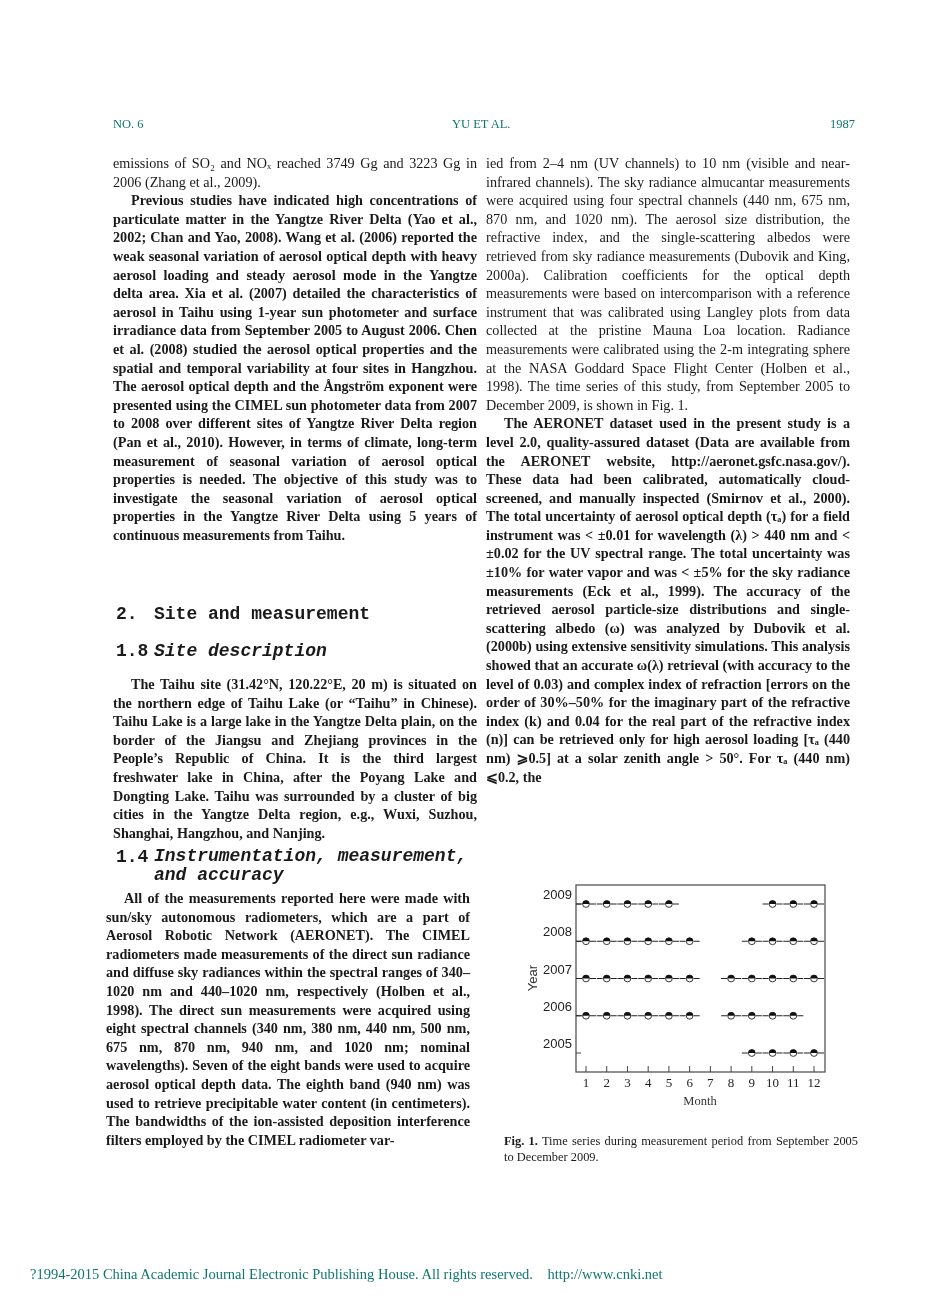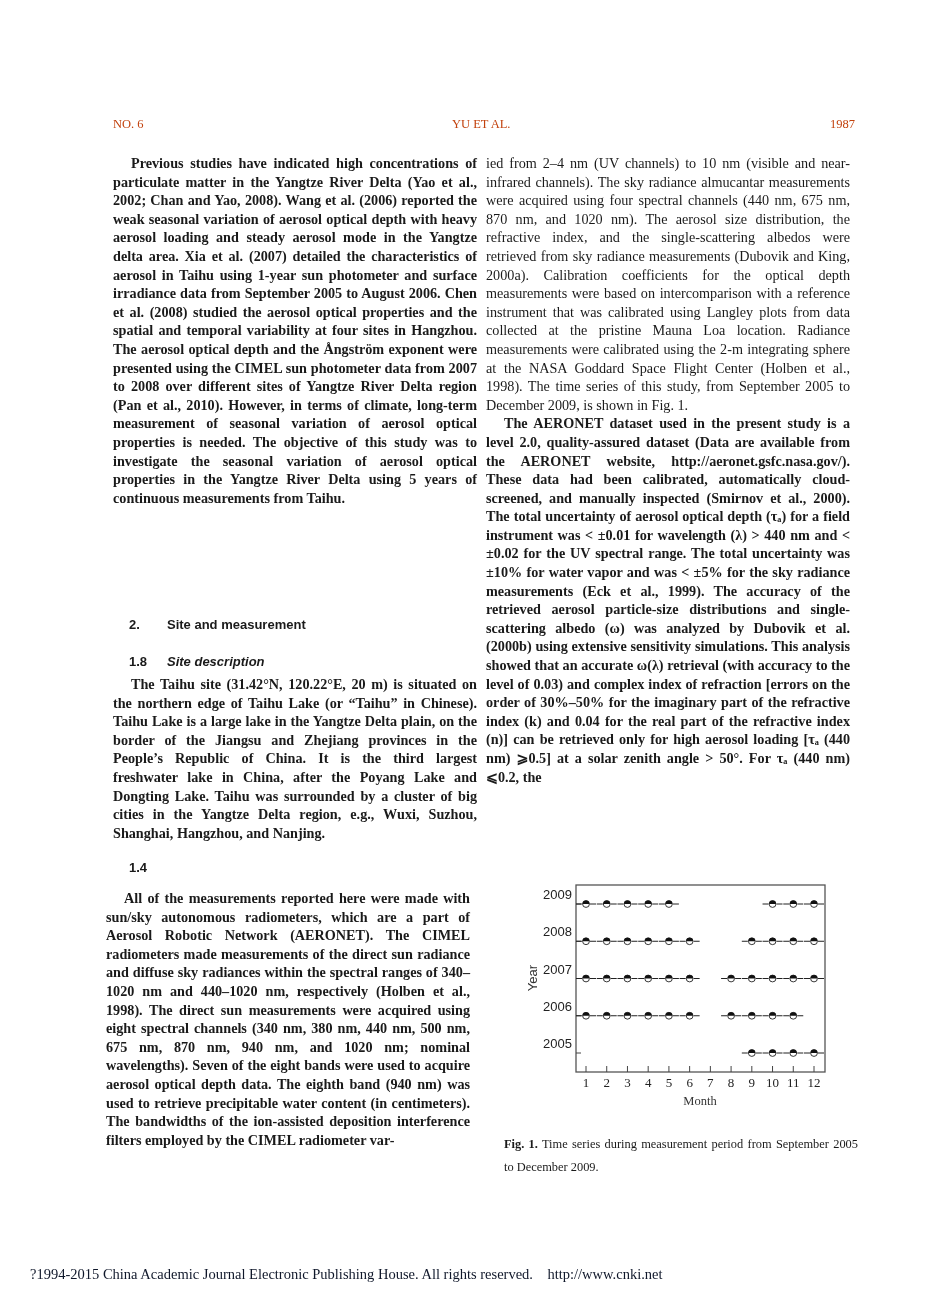--- a/index.html
+++ b/index.html
@@ -1,56 +1,58 @@
 <!DOCTYPE html>
 <html><head>
 <meta charset="utf-8">
 <style>
   html, body { margin: 0; padding: 0; background: #ffffff; }
   body { width: 925px; height: 1309px; position: relative; overflow: hidden;
          font-family: "DejaVu Serif", "Liberation Serif", serif; color: #1a1a1a; }
-  .hdr { position: absolute; top: 117px; font-size: 12.5px; font-family: "Liberation Serif", serif; color:#c2410c; }
+  .hdr { position: absolute; top: 117px; font-size: 12.5px; font-family: "Liberation Serif", serif; color:#0f766e; }
   .col { position: absolute; width: 364px; font-family: "Liberation Serif", serif;
          font-size: 14.2px; line-height: 18.6px; text-align: justify; hyphens: manual; }
   .col p { margin: 0; }
   .ind { text-indent: 18px; font-weight: bold; }
-  .sec { font-weight: bold; margin: 16px; position: absolute; font-family: Liberation Sans, sans-serif; font-size: 13px; }
+  .sec { font-weight: bold; margin: 3px; position: absolute; font-family: Liberation Mono, monospace; font-size: 18px; }
   .sec .num { display: inline-block; width: 38px; }
   .sub i { font-weight: bold; }
   .caption { position: absolute; left: 504px; top: 1133px; width: 354px; font-family: "Liberation Serif", serif;
-             font-size: 12.4px; line-height: 23px; text-align: justify; }
+             font-size: 12.4px; line-height: 16px; text-align: justify; }
   .footer { position: absolute; left: 0; top: 1266px; width: 823px; text-align: left;
-            font-family: "Liberation Serif", serif; font-size: 14.5px; color: #0f172a; padding-left: 30px; box-sizing: border-box; }
+            font-family: "Liberation Serif", serif; font-size: 14.5px; color: #0f766e; padding-left: 30px; box-sizing: border-box; }
   svg text { font-family: "Liberation Sans", sans-serif; }
   .mono { font-family: "Liberation Serif", serif; }
 </style>
 </head>
 <body>
 
 <div class="hdr" style="left:113px">NO. 6</div>
 <div class="hdr" style="left:452px">YU ET AL.</div>
 <div class="hdr" style="left:830px">1987</div>
 
 <div class="col" style="left:113px; top:154px;">
+  <p>emissions of SO₂ and NOₓ reached 3749 Gg and 3223 Gg in 2006 (Zhang et al., 2009).</p>
   <p class="ind">Previous studies have indicated high concentrations of particulate matter in the Yangtze River Delta (Yao et al., 2002; Chan and Yao, 2008). Wang et al. (2006) reported the weak seasonal variation of aerosol optical depth with heavy aerosol loading and steady aerosol mode in the Yangtze delta area. Xia et al. (2007) detailed the characteristics of aerosol in Taihu using 1-year sun photometer and surface irradiance data from September 2005 to August 2006. Chen et al. (2008) studied the aerosol optical properties and the spatial and temporal variability at four sites in Hangzhou. The aerosol optical depth and the Ångström exponent were presented using the CIMEL sun photometer data from 2007 to 2008 over different sites of Yangtze River Delta region (Pan et al., 2010). However, in terms of climate, long-term measurement of seasonal variation of aerosol optical properties is needed. The objective of this study was to investigate the seasonal variation of aerosol optical properties in the Yangtze River Delta using 5 years of continuous measurements from Taihu.</p>
 </div>
 
 <div class="sec" style="left:113px; top:601px;">
   <span class="num">2.</span><span>Site and measurement</span>
 </div>
 <div class="sec sub" style="left:113px; top:638px;">
   <span class="num">1.8</span><i>Site description</i>
 </div>
 
 <div class="col" style="left:113px; top:666px;margin-top:9px;">
   <p class="ind">The Taihu site (31.42°N, 120.22°E, 20 m) is situated on the northern edge of Taihu Lake (or “Taihu” in Chinese). Taihu Lake is a large lake in the Yangtze Delta plain, on the border of the Jiangsu and Zhejiang provinces in the People’s Republic of China. It is the third largest freshwater lake in China, after the Poyang Lake and Dongting Lake. Taihu was surrounded by a cluster of big cities in the Yangtze Delta region, e.g., Wuxi, Suzhou, Shanghai, Hangzhou, and Nanjing.</p>
 </div>
 
 <div class="sec sub" style="left:113px; top:844px; width:364px;">
   <span class="num" style="float:left">1.4</span>
+    <i style="display:block; margin-left:38px; line-height:18.6px;">Instrumentation, measurement, and accuracy</i>
 </div>
 
 <div class="col" style="left:106px; top:889px;">
   <p class="ind">All of the measurements reported here were made with sun/sky autonomous radiometers, which are a part of Aerosol Robotic Network (AERONET). The CIMEL radiometers made measurements of the direct sun radiance and diffuse sky radiances within the spectral ranges of 340–1020 nm and 440–1020 nm, respectively (Holben et al., 1998). The direct sun measurements were acquired using eight spectral channels (340 nm, 380 nm, 440 nm, 500 nm, 675 nm, 870 nm, 940 nm, and 1020 nm; nominal wavelengths). Seven of the eight bands were used to acquire aerosol optical depth data. The eighth band (940 nm) was used to retrieve precipitable water content (in centimeters). The bandwidths of the ion-assisted deposition interference filters employed by the CIMEL radiometer var-</p>
 </div>
 
 <div class="col" style="left:486px; top:154px;">
   <p>ied from 2–4 nm (UV channels) to 10 nm (visible and near-infrared channels). The sky radiance almucantar measurements were acquired using four spectral channels (440 nm, 675 nm, 870 nm, and 1020 nm). The aerosol size distribution, the refractive index, and the single-scattering albedos were retrieved from sky radiance measurements (Dubovik and King, 2000a). Calibration coefficients for the optical depth measurements were based on intercomparison with a reference instrument that was calibrated using Langley plots from data collected at the pristine Mauna Loa location. Radiance measurements were calibrated using the 2-m integrating sphere at the NASA Goddard Space Flight Center (Holben et al., 1998). The time series of this study, from September 2005 to December 2009, is shown in Fig. 1.</p>
   <p class="ind">The AERONET dataset used in the present study is a level 2.0, quality-assured dataset (Data are available from the AERONET website, http://aeronet.gsfc.nasa.gov/). These data had been calibrated, automatically cloud-screened, and manually inspected (Smirnov et al., 2000). The total uncertainty of aerosol optical depth (τₐ) for a field instrument was &lt; ±0.01 for wavelength (λ) &gt; 440 nm and &lt; ±0.02 for the UV spectral range. The total uncertainty was ±10% for water vapor and was &lt; ±5% for the sky radiance measurements (Eck et al., 1999). The accuracy of the retrieved aerosol particle-size distributions and single-scattering albedo (ω) was analyzed by Dubovik et al. (2000b) using extensive sensitivity simulations. This analysis showed that an accurate ω(λ) retrieval (with accuracy to the level of 0.03) and complex index of refraction [errors on the order of 30%–50% for the imaginary part of the refractive index (k) and 0.04 for the real part of the refractive index (n)] can be retrieved only for high aerosol loading [τₐ (440 nm) ⩾0.5] at a solar zenith angle &gt; 50°. For τₐ (440 nm) ⩽0.2, the</p>
 </div>

